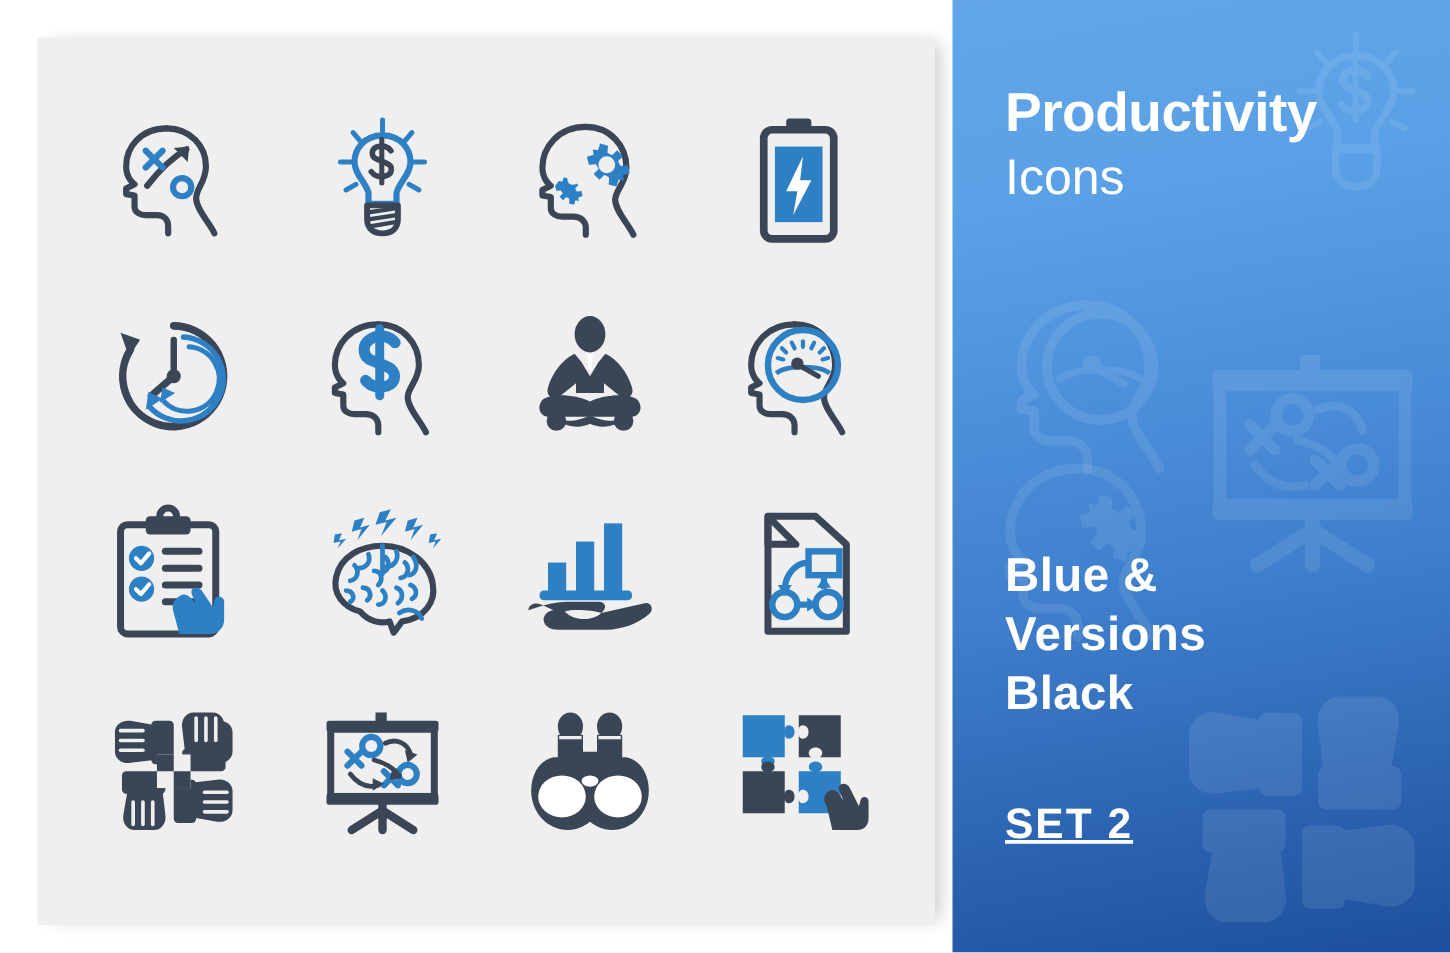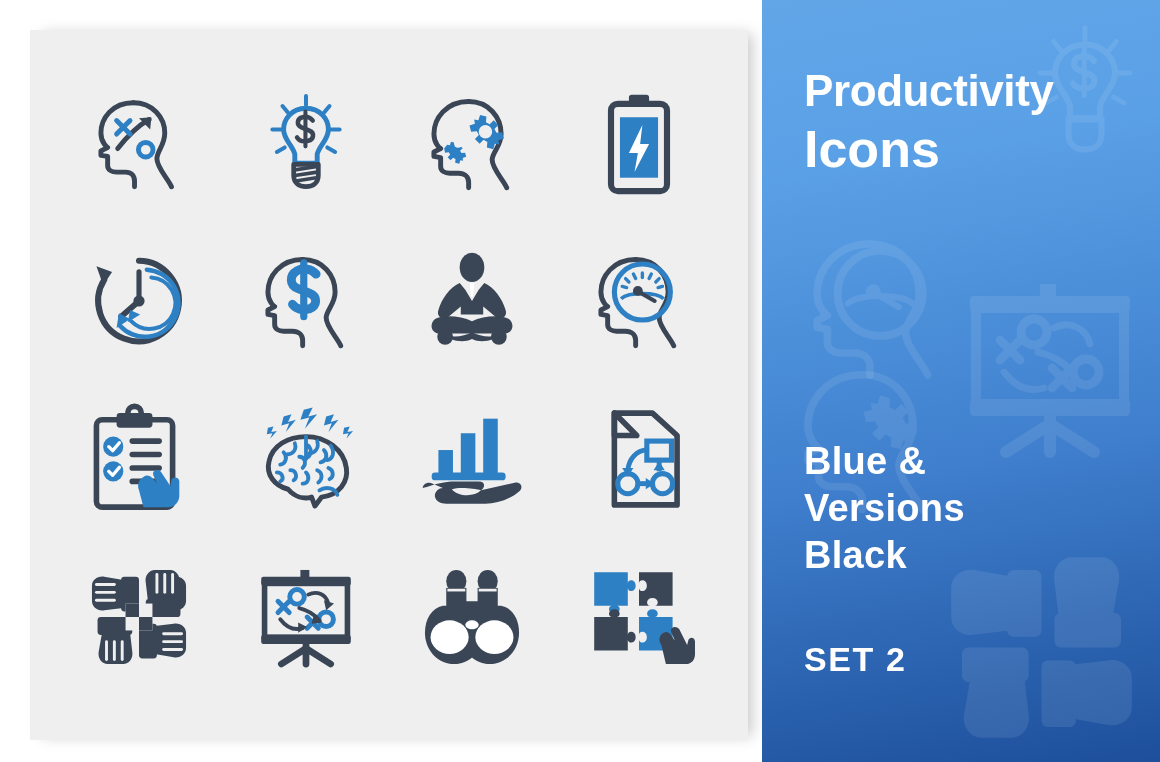--- a/index.html
+++ b/index.html
@@ -48,31 +48,31 @@
   .wm-board { top:268px; left:188px; }
   .wm-team  { top:540px; left:172px; }
 
   .panel-text { position:absolute; left:42px; right:20px; z-index:3; color:#ffffff; }
   .title-block { top:68px; }
   .t-line1, .t-line2 {
     font-size:44px; font-weight:bold; line-height:1.04;
     letter-spacing:-0.4px; white-space:nowrap;
   }
   .t-line3 {
-    font-size:52px; font-weight:700; line-height:1.2;
+    font-size:40px; font-weight:400; line-height:1.2;
     margin-top:4px; letter-spacing:0px;
   }
   .versions-block { top:438px; }
   .v-line {
     font-size:38px; font-weight:700; line-height:1.24;
     letter-spacing:0.3px; white-space:nowrap;
   }
   .set-block { top:640px; }
   .set-label {
-    font-size:34px; font-weight:bold; letter-spacing:1.6px;
+    font-size:34px; font-weight:bold; letter-spacing:1.6px;text-decoration:underline;
   }
 </style>
 </head>
 <body>
 
 <div id="stage">
 
   <div class="icon-panel">
     <div class="icon-grid">
 

